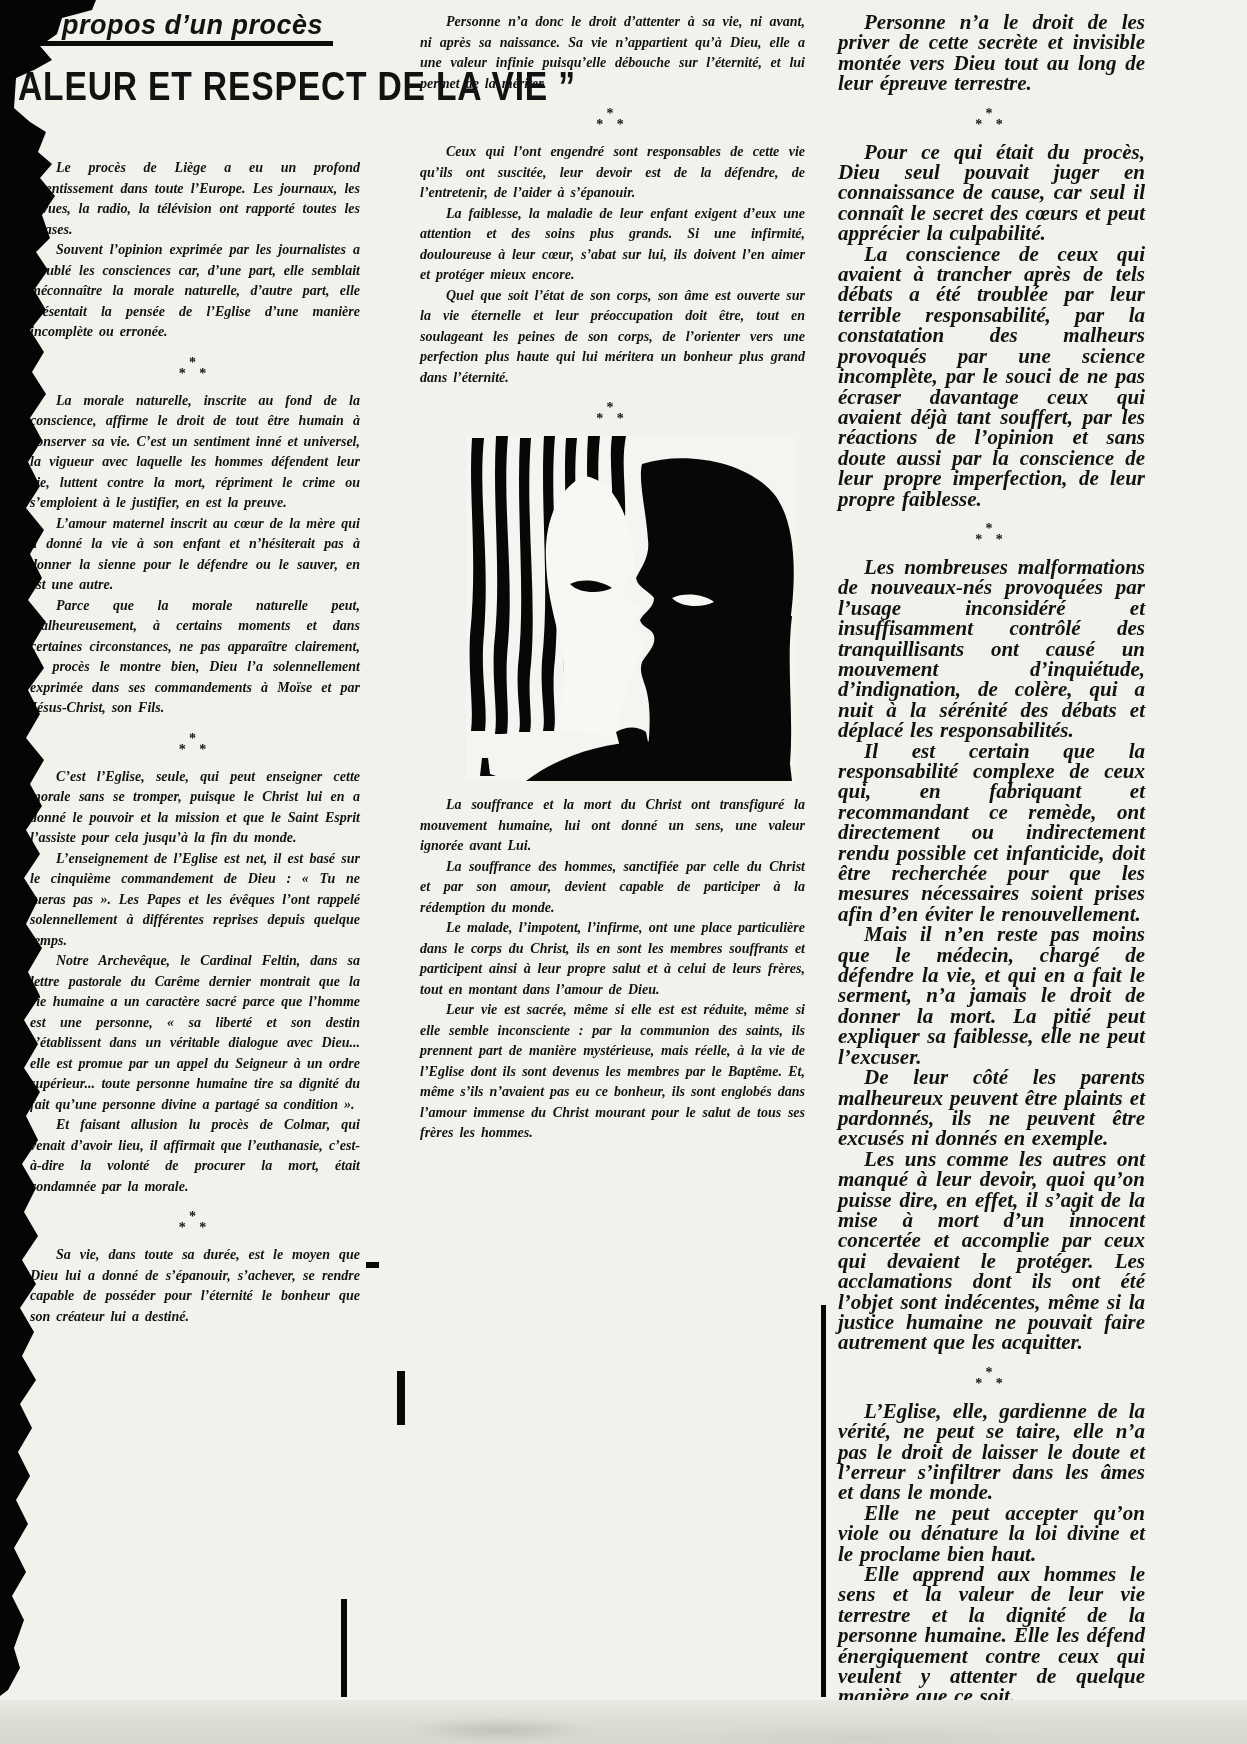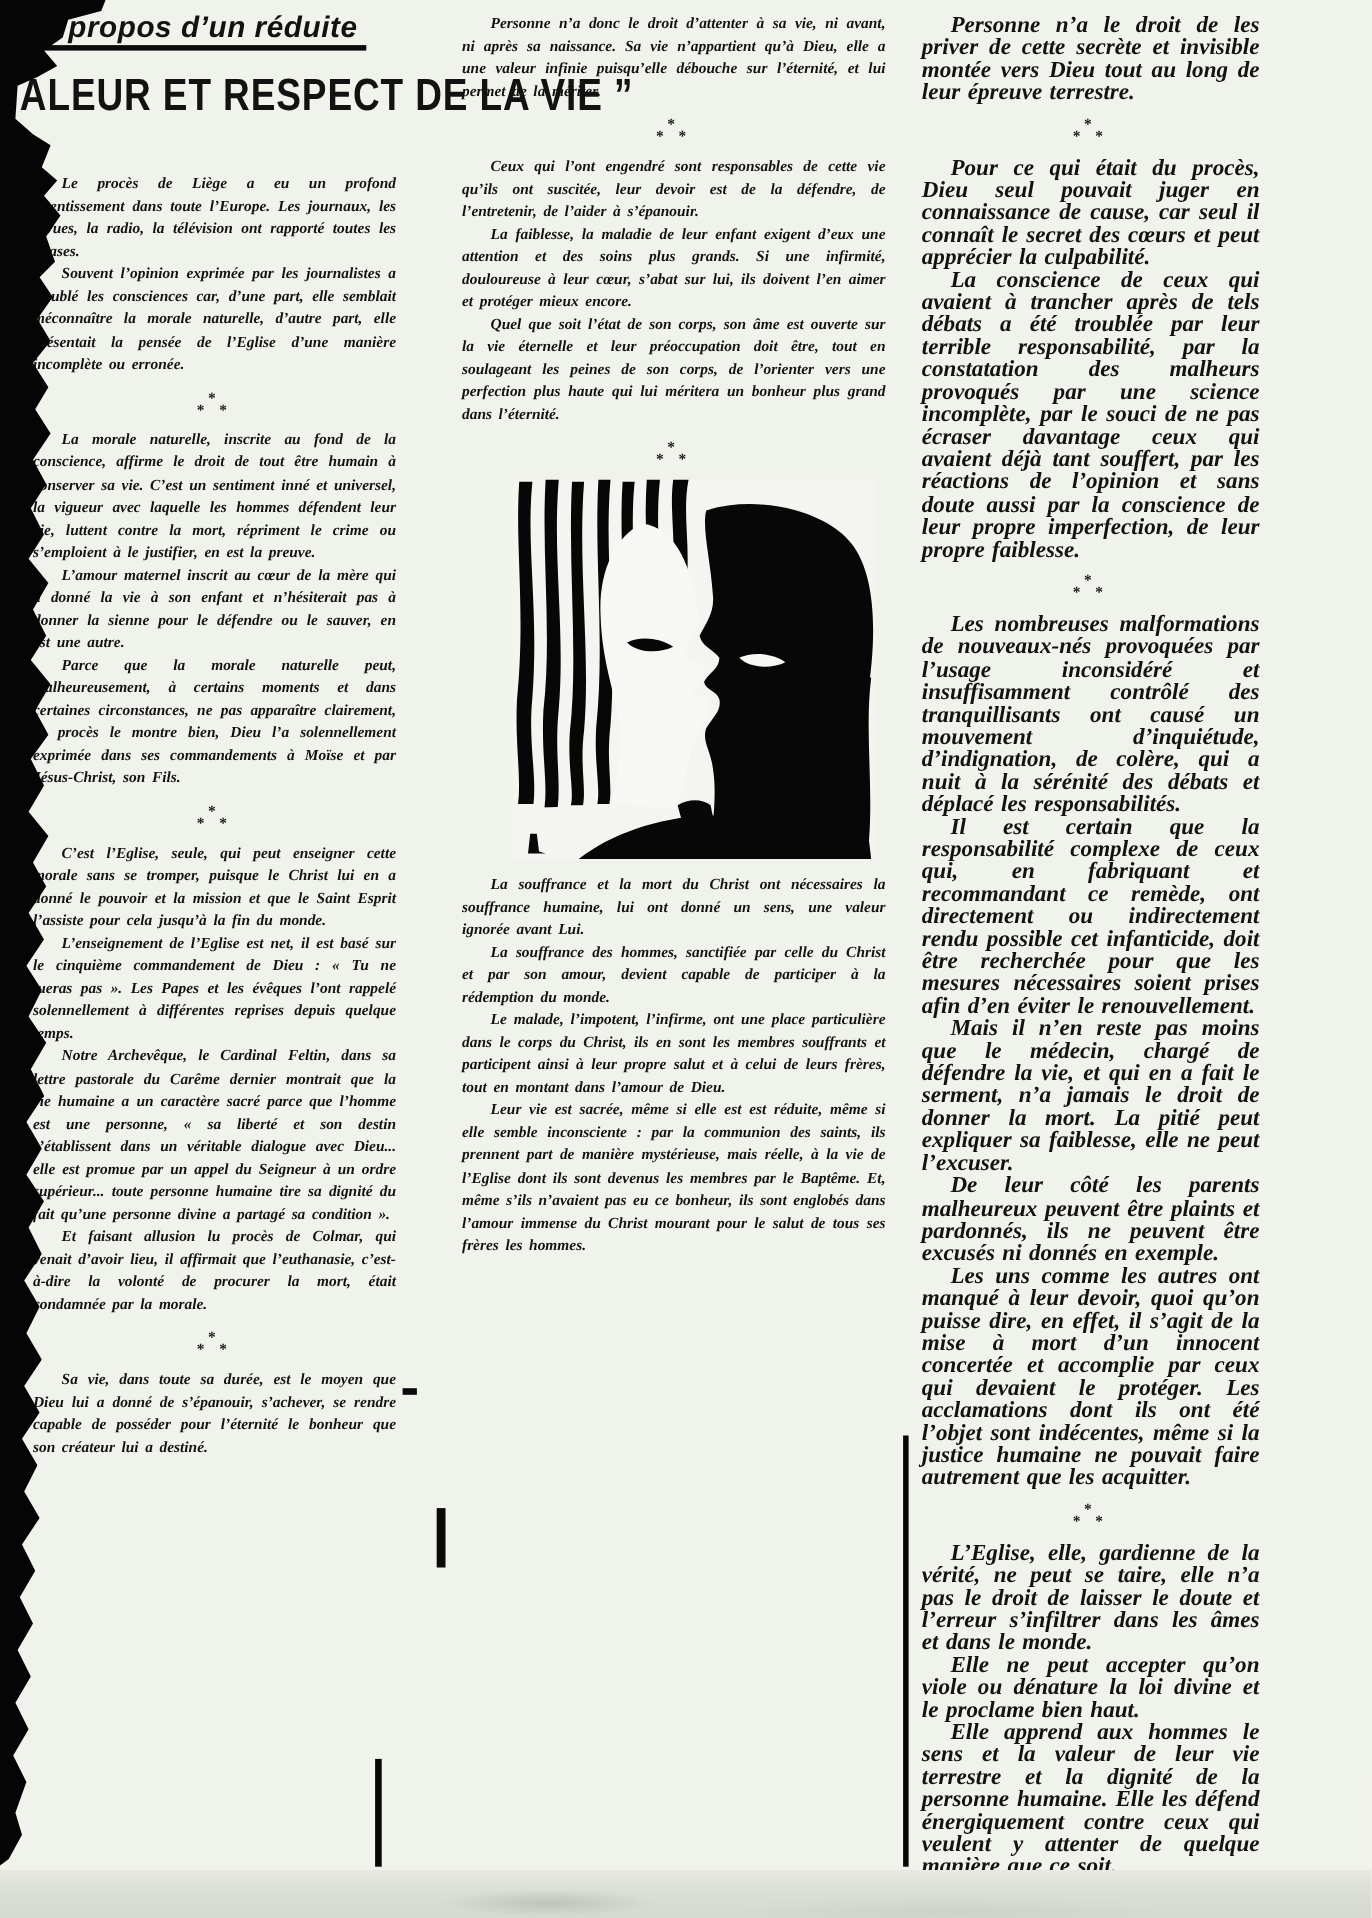--- a/index.html
+++ b/index.html
@@ -52,21 +52,21 @@
     position:absolute;left:0;top:1700px;width:1247px;height:44px;z-index:3;
     background:
       radial-gradient(ellipse 140px 18px at 500px 30px, #bfc3b8 0%, rgba(191,195,184,0) 70%),
       radial-gradient(ellipse 260px 20px at 860px 38px, #ced2c8 0%, rgba(206,210,200,0) 75%),
       linear-gradient(to bottom, #e7e9e2 0%, #dcdfd6 45%, #d6d9cf 100%);
   }
 </style>
 </head>
 <body>
 
-<div class="kicker">propos d’un réduite</div>
+<div class="kicker">propos d’un procès</div>
 <div class="kicker-rule"></div>
 <div class="headline">ALEUR ET RESPECT DE LA VIE ”</div>
 
 <div class="col" id="col-left">
     <p class="para">Le procès de Liège a eu un profond retentissement dans toute l’Europe. Les journaux, les revues, la radio, la télévision ont rapporté toutes les phases.</p>
     <p class="para">Souvent l’opinion exprimée par les journalistes a troublé les consciences car, d’une part, elle semblait méconnaître la morale naturelle, d’autre part, elle présentait la pensée de l’Eglise d’une manière incomplète ou erronée.</p>
     <div class="asterism">*
 * *</div>
     <p class="para">La morale naturelle, inscrite au fond de la conscience, affirme le droit de tout être humain à conserver sa vie. C’est un sentiment inné et universel, la vigueur avec laquelle les hommes défendent leur vie, luttent contre la mort, répriment le crime ou s’emploient à le justifier, en est la preuve.</p>
     <p class="para">L’amour maternel inscrit au cœur de la mère qui a donné la vie à son enfant et n’hésiterait pas à donner la sienne pour le défendre ou le sauver, en est une autre.</p>
@@ -115,21 +115,21 @@
 
     <path d="M206,162 C218,156 238,158 248,166 C236,172 216,172 206,162 Z" fill="#f7f8f3"></path>
 
     <path d="M0,300 L90,295 L150,300 L178,345 L0,345 Z" fill="#f4f5f0"></path>
     <path d="M60,345 C90,322 130,308 178,305 L230,310 L236,345 Z" fill="#070707"></path>
     <path d="M150,296 C160,290 172,290 180,296 L184,316 L156,318 Z" fill="#070707"></path>
 
     <path d="M16,322 L22,322 L24,338 L30,340 L14,340 Z" fill="#070707"></path>
   </svg>
 </div>
-    <p class="para">La souffrance et la mort du Christ ont nécessaires la souffrance humaine, lui ont donné un sens, une valeur ignorée avant Lui.</p>
+    <p class="para">La souffrance et la mort du Christ ont transfiguré la mouvement humaine, lui ont donné un sens, une valeur ignorée avant Lui.</p>
     <p class="para">La souffrance des hommes, sanctifiée par celle du Christ et par son amour, devient capable de participer à la rédemption du monde.</p>
     <p class="para">Le malade, l’impotent, l’infirme, ont une place particulière dans le corps du Christ, ils en sont les membres souffrants et participent ainsi à leur propre salut et à celui de leurs frères, tout en montant dans l’amour de Dieu.</p>
     <p class="para">Leur vie est sacrée, même si elle est est réduite, même si elle semble inconsciente : par la communion des saints, ils prennent part de manière mystérieuse, mais réelle, à la vie de l’Eglise dont ils sont devenus les membres par le Baptême. Et, même s’ils n’avaient pas eu ce bonheur, ils sont englobés dans l’amour immense du Christ mourant pour le salut de tous ses frères les hommes.</p>
   </div>
 <div class="col" id="col-right">
     <p class="para">Personne n’a le droit de les priver de cette secrète et invisible montée vers Dieu tout au long de leur épreuve terrestre.</p>
     <div class="asterism">*
 * *</div>
     <p class="para">Pour ce qui était du procès, Dieu seul pouvait juger en connaissance de cause, car seul il connaît le secret des cœurs et peut apprécier la culpabilité.</p>
     <p class="para">La conscience de ceux qui avaient à trancher après de tels débats a été troublée par leur terrible responsabilité, par la constatation des malheurs provoqués par une science incomplète, par le souci de ne pas écraser davantage ceux qui avaient déjà tant souffert, par les réactions de l’opinion et sans doute aussi par la conscience de leur propre imperfection, de leur propre faiblesse.</p>

